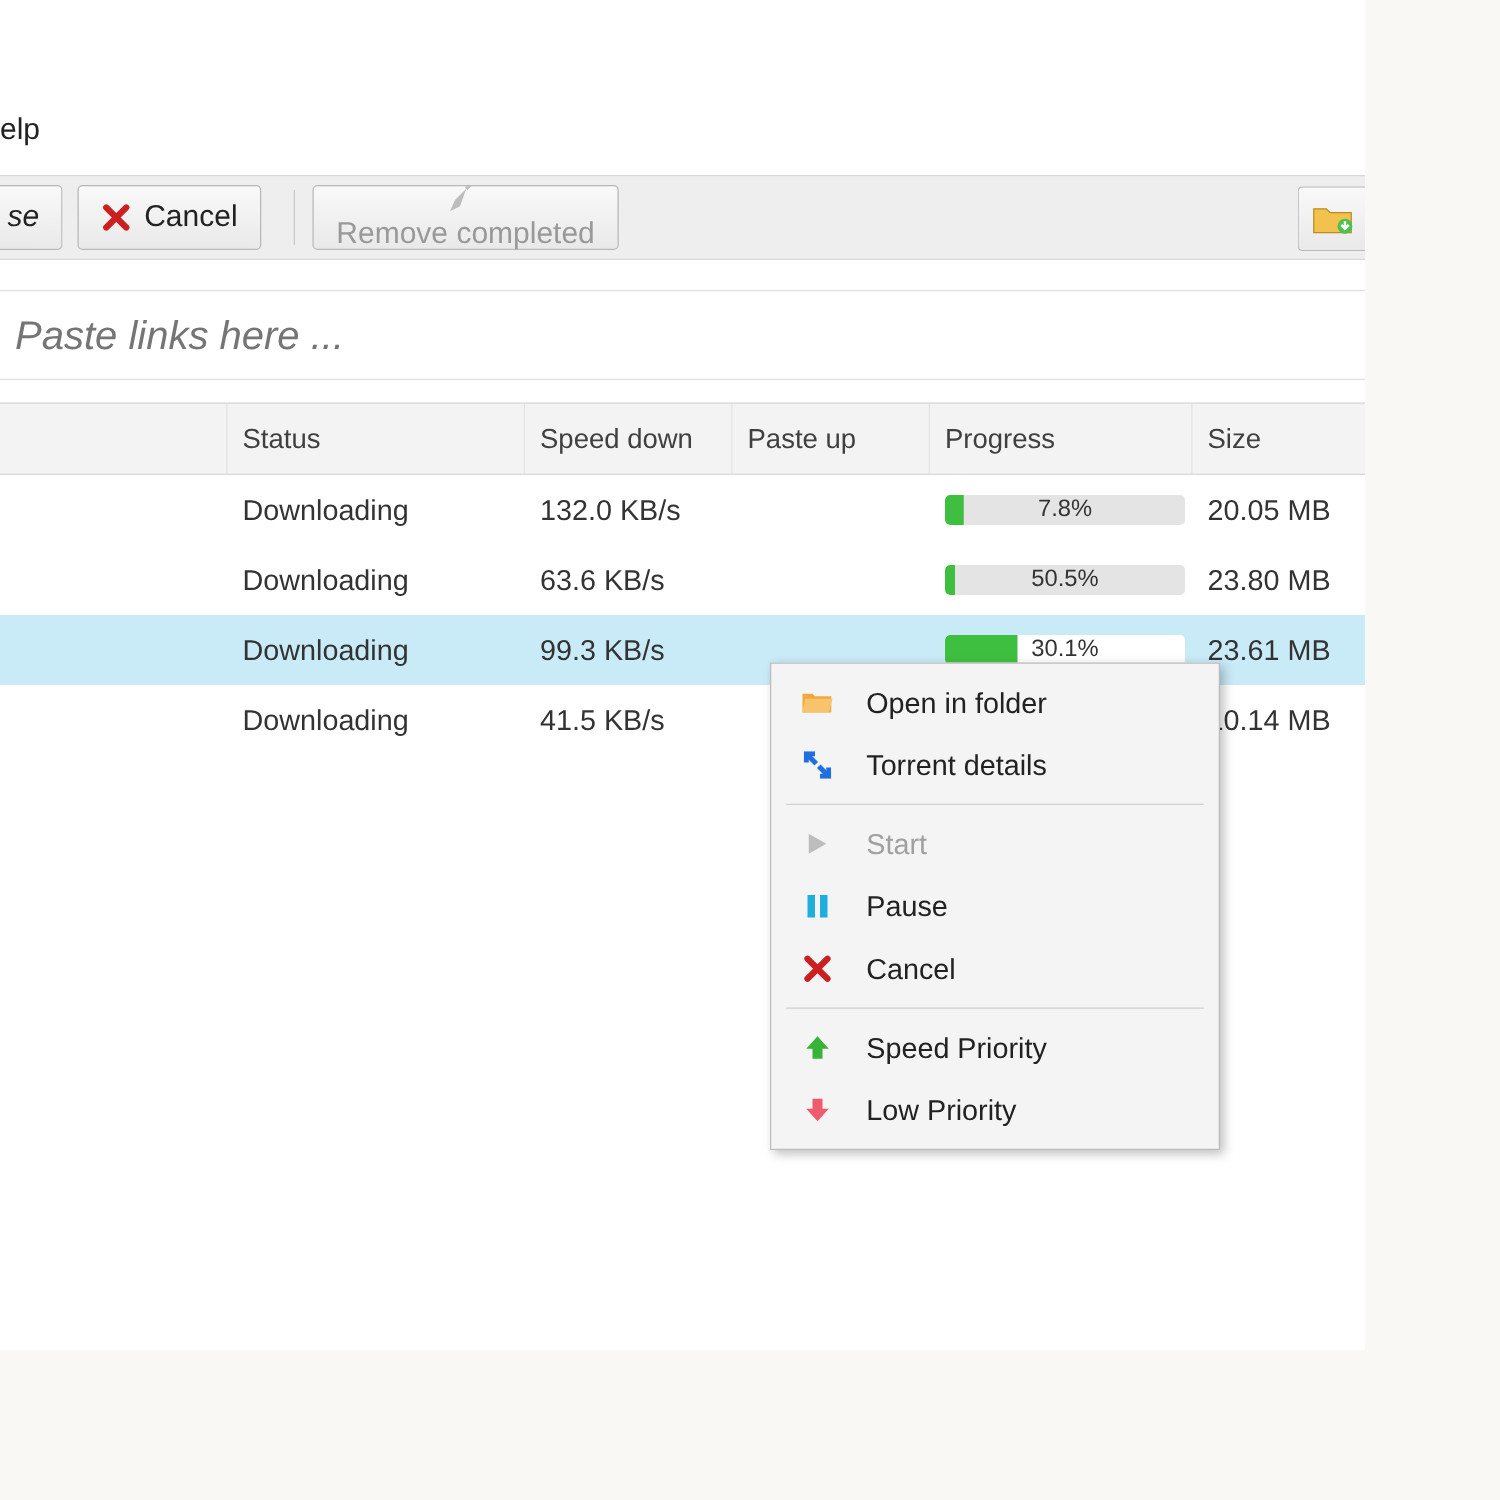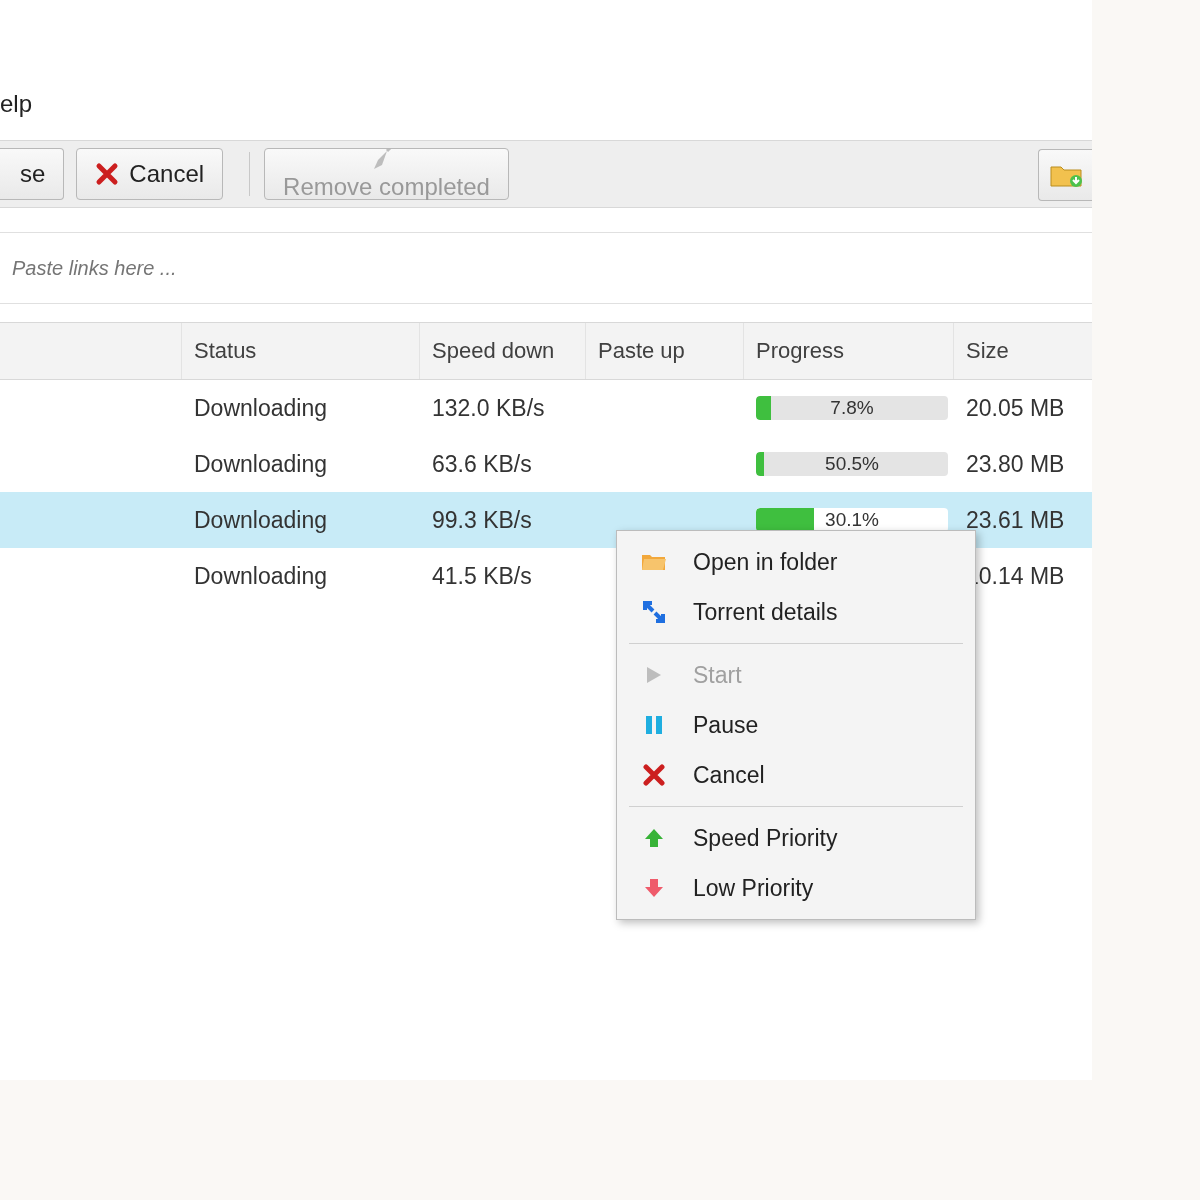--- a/index.html
+++ b/index.html
@@ -48,21 +48,21 @@
     border-radius: 4px;
     background: linear-gradient(#f9f9f9,#e9e9e9);
     display: inline-flex;
     align-items: center;
     padding: 0 18px;
     font-size: 24px;
     color: #222;
     margin-right: 12px;
     cursor: pointer;
   }
-  .tbtn-partial.first { border-left: none; border-top-left-radius: 0; border-bottom-left-radius: 0; padding-left: 20px; }
+  .tbtn-partial.first { border-left: none; border-top-left-radius: 0; border-bottom-left-radius: 0; padding-left: 6px; font-style: italic; }
   .tbtn.disabled { color: #999; flex-direction: column; }
   .tbtn .ico, .tbtn-partial .ico { margin-right: 10px; display:inline-flex; }
   .toolbar-sep {
     width: 1px; height: 44px; background: #c8c8c8; margin: 0 14px;
   }
   .tbtn-right {
     position: absolute; right: 0; top: 8px;
     height: 52px; width: 54px;
     border: 1px solid #b8b8b8;
     border-right: none;
@@ -77,21 +77,21 @@
     width: 1092px; height: 72px;
     background: #fff;
     border-top: 1px solid #e0e0e0;
     border-bottom: 1px solid #e0e0e0;
     display: flex; align-items: center;
     padding-left: 12px;
   }
   .paste-input {
     width: 100%; height: 70px;
     border: none; outline: none;
-    font-size: 20px;
+    font-size: 32px;
     font-style: italic;
     color: #888;
     background: transparent;
   }
   .table {
     position: absolute;
     left: 0; top: 322px;
     width: 1092px;
     background: #fff;
   }

